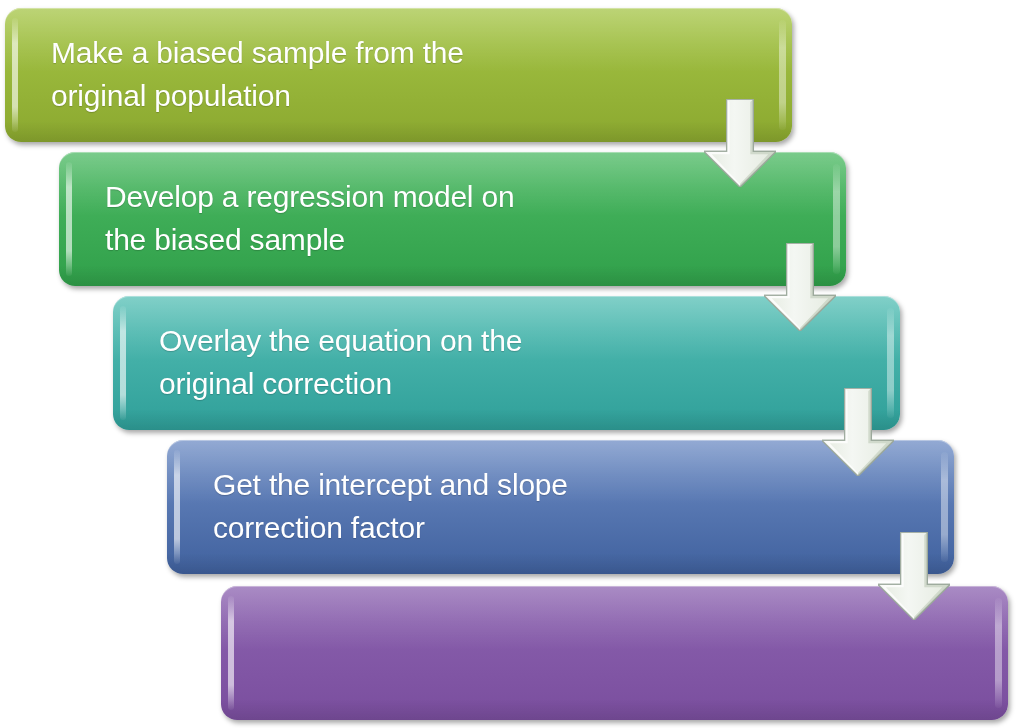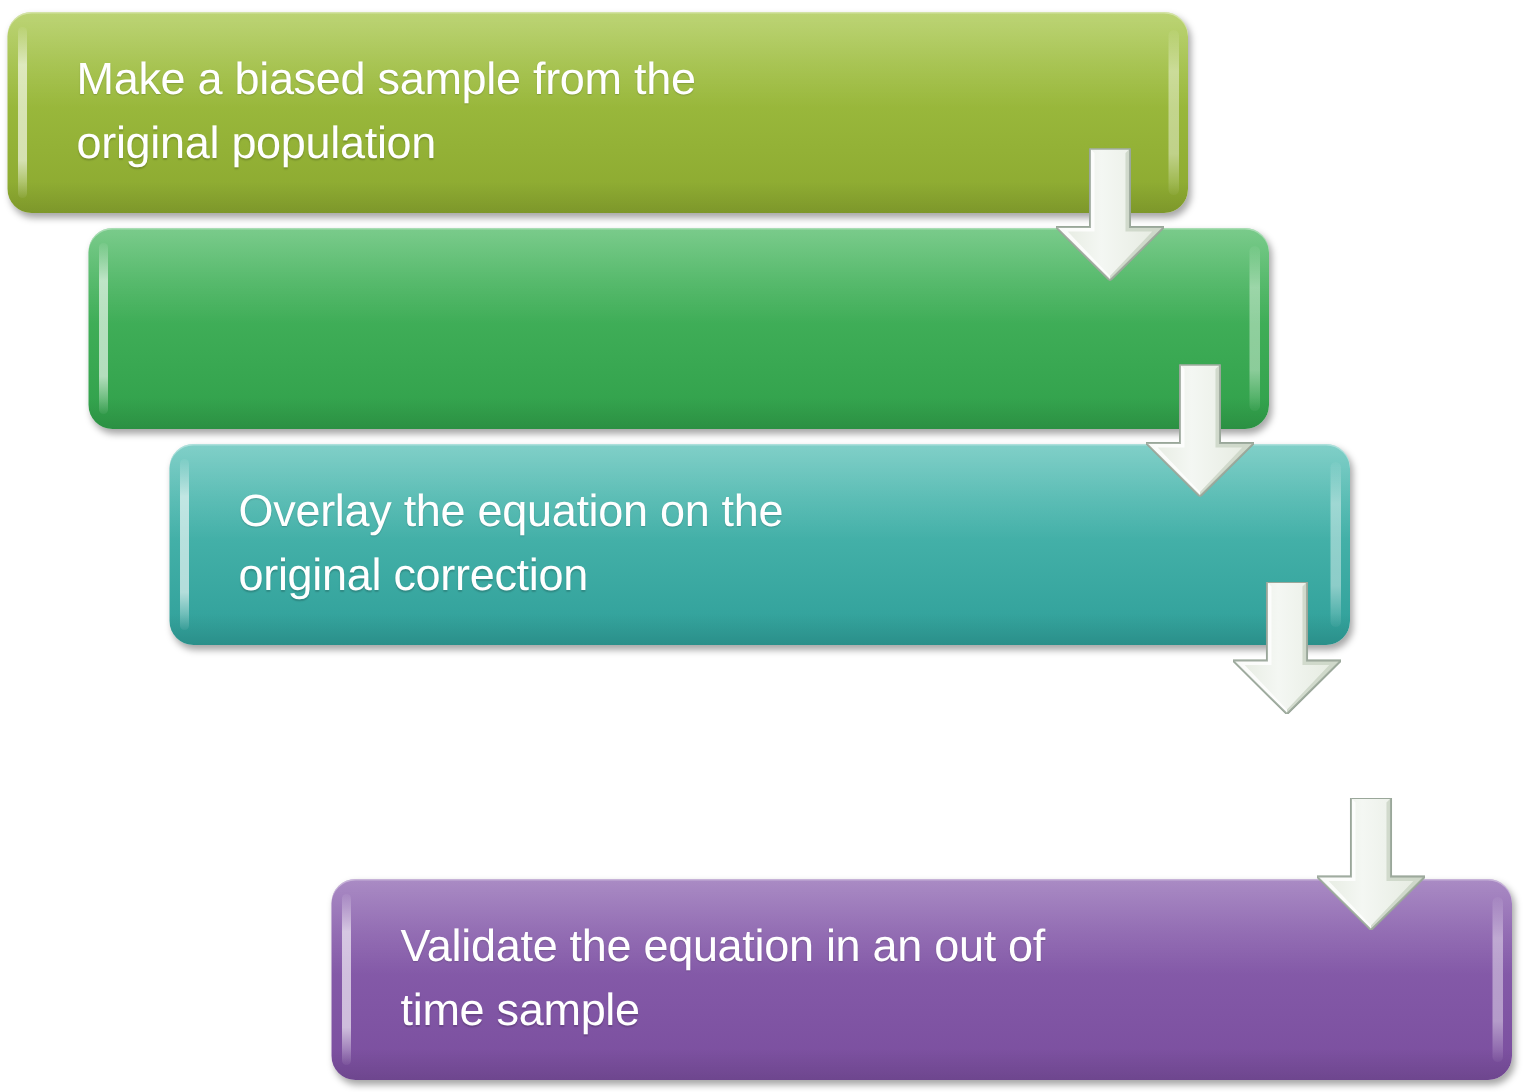--- a/index.html
+++ b/index.html
@@ -108,39 +108,47 @@
     <div class="shade-bottom"></div>
     <div class="label" style="color: rgb(255, 255, 255);">Make a biased sample from the
 original population</div>
   </div>
 
   <div class="step" style="left: 59px; top: 152px; width: 787px; height: 134px; background: linear-gradient(rgb(76, 185, 99) 0%, rgb(48, 160, 74) 100%);">
     <div class="sheen"></div>
     <div class="edge-left"></div>
     <div class="edge-right"></div>
     <div class="shade-bottom"></div>
+    <div class="label" style="color: rgb(255, 255, 255);">Develop a regression model on
+the biased sample</div>
   </div>
 
   <div class="step" style="left: 113px; top: 296px; width: 787px; height: 134px; background: linear-gradient(rgb(85, 191, 181) 0%, rgb(47, 159, 153) 100%);">
     <div class="sheen"></div>
     <div class="edge-left"></div>
     <div class="edge-right"></div>
     <div class="shade-bottom"></div>
     <div class="label" style="color: rgb(255, 255, 255);">Overlay the equation on the
 original correction</div>
   </div>
 
+  <div class="step" style="left: 167px; top: 440px; width: 787px; height: 134px; background: linear-gradient(rgb(109, 140, 196) 0%, rgb(64, 97, 158) 100%);">
+    <div class="sheen"></div>
+    <div class="edge-left"></div>
+    <div class="edge-right"></div>
+    <div class="shade-bottom"></div>
+    <div class="label" style="color: rgb(255, 255, 255);">Get the intercept and slope
+correction factor</div>
+  </div>
 
   <div class="step" style="left: 221px; top: 586px; width: 787px; height: 134px; background: linear-gradient(rgb(140, 99, 176) 0%, rgb(122, 78, 158) 100%);">
     <div class="sheen"></div>
     <div class="edge-left"></div>
     <div class="edge-right"></div>
     <div class="shade-bottom"></div>
-    <div class="label" style="color: rgb(255, 255, 255);">Validate the equation in an out of
-time sample</div>
   </div>
 
   <div id="arrow-layer">
       <div class="arrow" style="left: 704px; top: 99px; width: 72px; height: 88px;">
         <svg width="72" height="88" viewBox="0 0 72 88">
           <defs>
             <linearGradient id="ag1" x1="0" y1="0" x2="1" y2="0">
               <stop offset="0%" stop-color="#e4eadf"></stop>
               <stop offset="42%" stop-color="#f4f7f3"></stop>
               <stop offset="100%" stop-color="#e4eadf"></stop>

